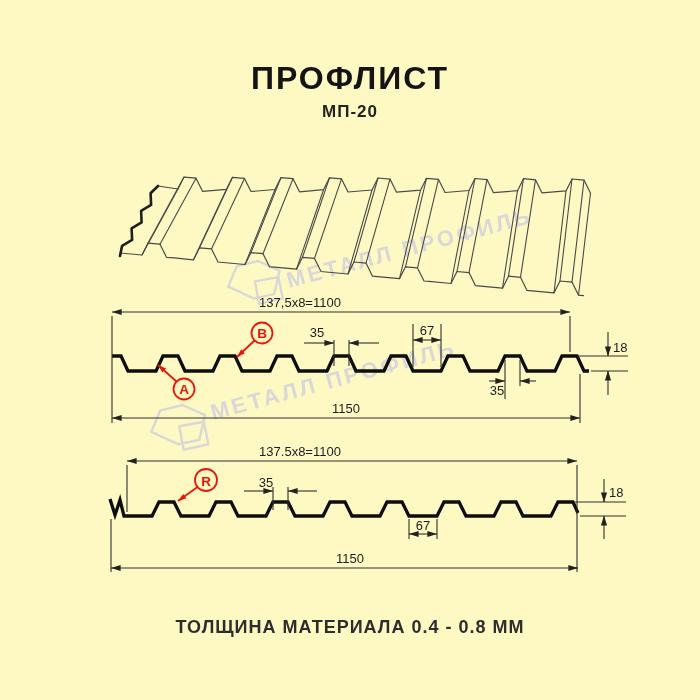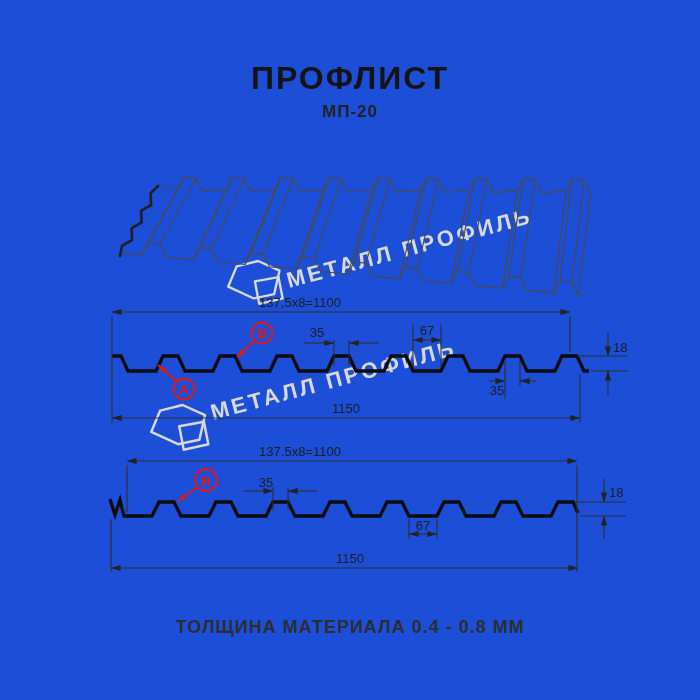--- a/index.html
+++ b/index.html
@@ -1,16 +1,16 @@
 <!DOCTYPE html>
 <html><head>
 <meta charset="utf-8">
 <style>
   html,body{margin:0;padding:0;background:#ffffff;}
-  .page{position:relative;width:700px;height:700px;background:#1d4ed8;overflow:hidden;
+  .page{position:relative;width:700px;height:700px;background:#fef9c3;overflow:hidden;
         font-family:"Liberation Sans",sans-serif;}
   svg{display:block}
   text{font-family:"Liberation Sans",sans-serif;}
   .title-txt{font-size:32px;font-weight:bold;letter-spacing:2px;fill:#141414;}
   .subtitle-txt{font-size:17px;font-weight:bold;letter-spacing:1px;fill:#222;}
   .footer-txt{font-size:18px;font-weight:bold;letter-spacing:1px;fill:#2d2d2d;}
   .dimtxt{font-size:13px;fill:#1d1d1d;}
   .thin{stroke:#2f2f2f;stroke-width:1.1;fill:none;}
   .prof{stroke:#0d0d0d;stroke-width:3.3;fill:none;stroke-linejoin:miter;}
   .redln{stroke:#e8170d;stroke-width:1.8;fill:none;}

